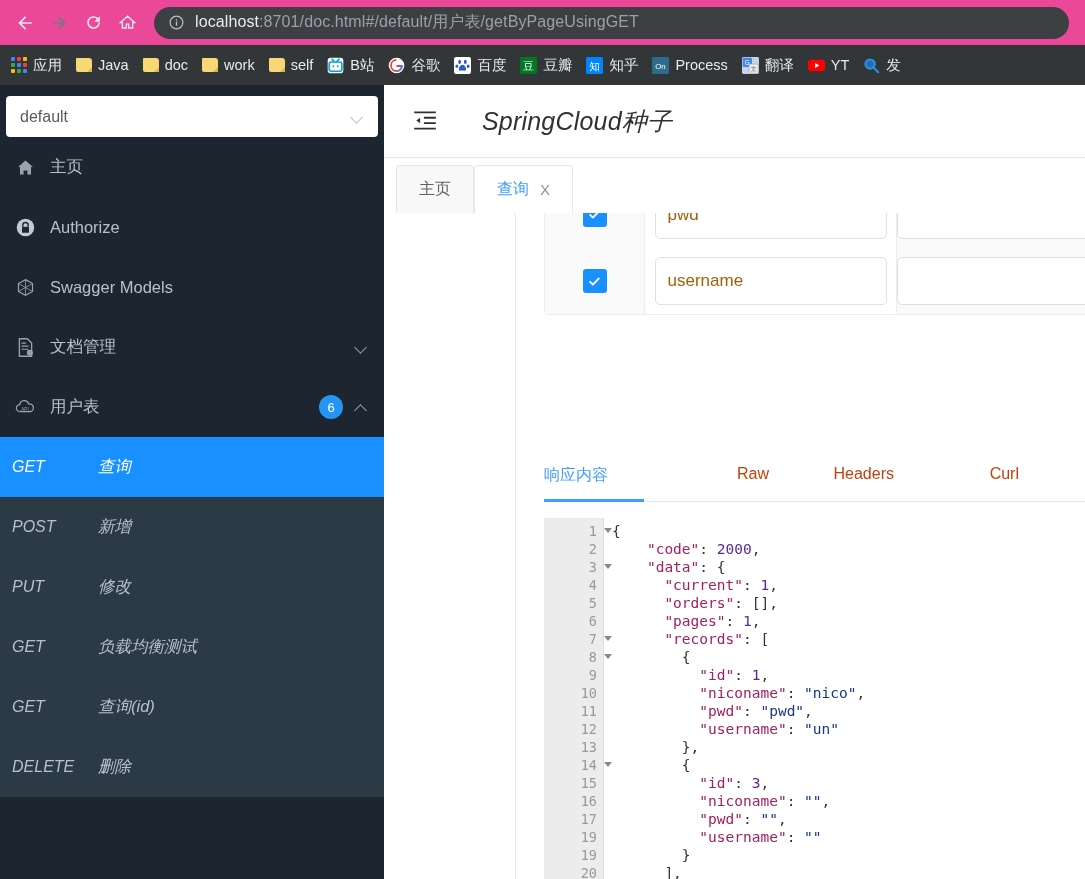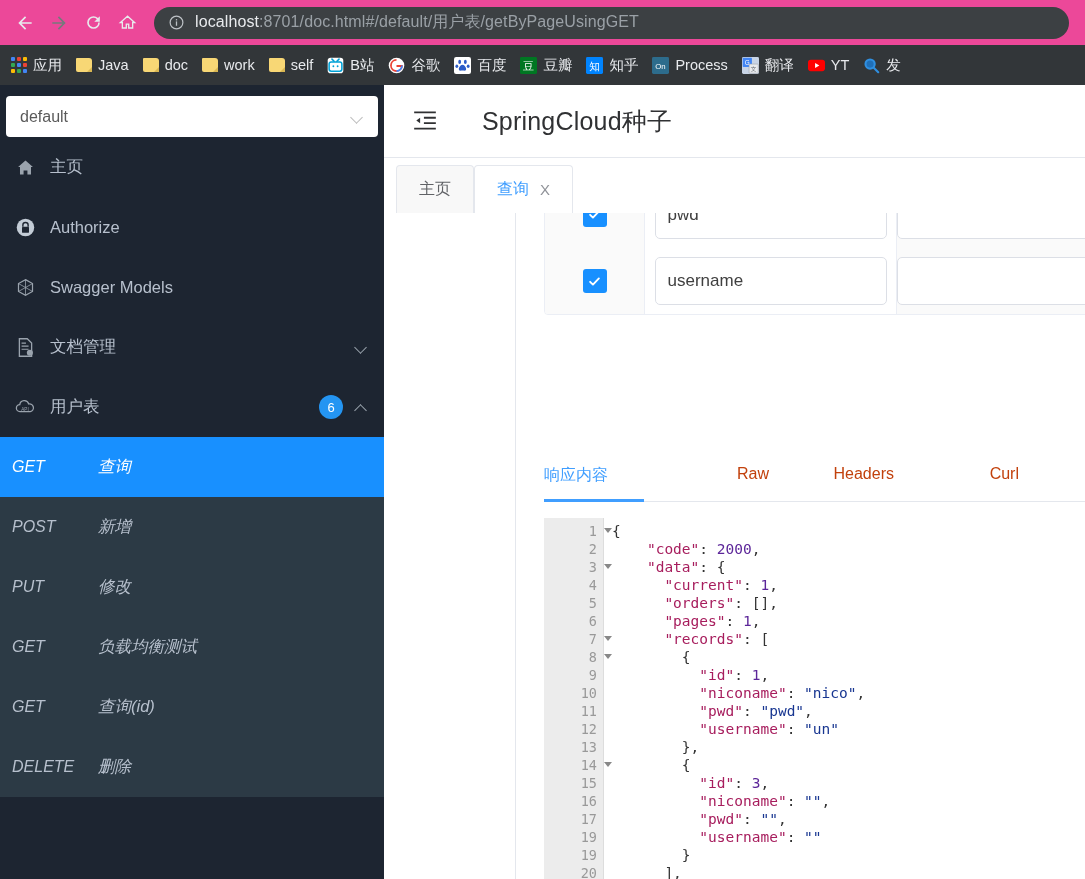--- a/index.html
+++ b/index.html
@@ -186,20 +186,21 @@
     position: relative;
     overflow: hidden;
   }
   #app-header {
     height: 72px;
     display: flex;
     align-items: center;
     padding-left: 28px;
     flex: 0 0 72px;
     background: #fff;
+    font-style: italic;
   }
   #collapse-icon { width: 26px; height: 26px; flex: 0 0 auto; }
   #app-title {
     font-size: 25px;
     color: #303133;
     margin-left: 44px;
     letter-spacing: 0.2px;
   }
   #tabs-strip {
     flex: 0 0 auto;
@@ -286,21 +287,21 @@
   }
   .cb svg { display:block; }
   .pinput {
     width: 232px; height: 48px;
     border: 1px solid #dcdfe6;
     border-radius: 5px;
     background: #fff;
     display: flex; align-items: center;
     padding: 0 12px;
     font-size: 17px;
-    color: #404040;
+    color: #a16207;
   }
   .pinput.wide { width: 100%; }
 
   
   #resp-tabs {
     position: absolute;
     left: 28px;
     top: 252px;
     width: 620px;
     display: flex;

